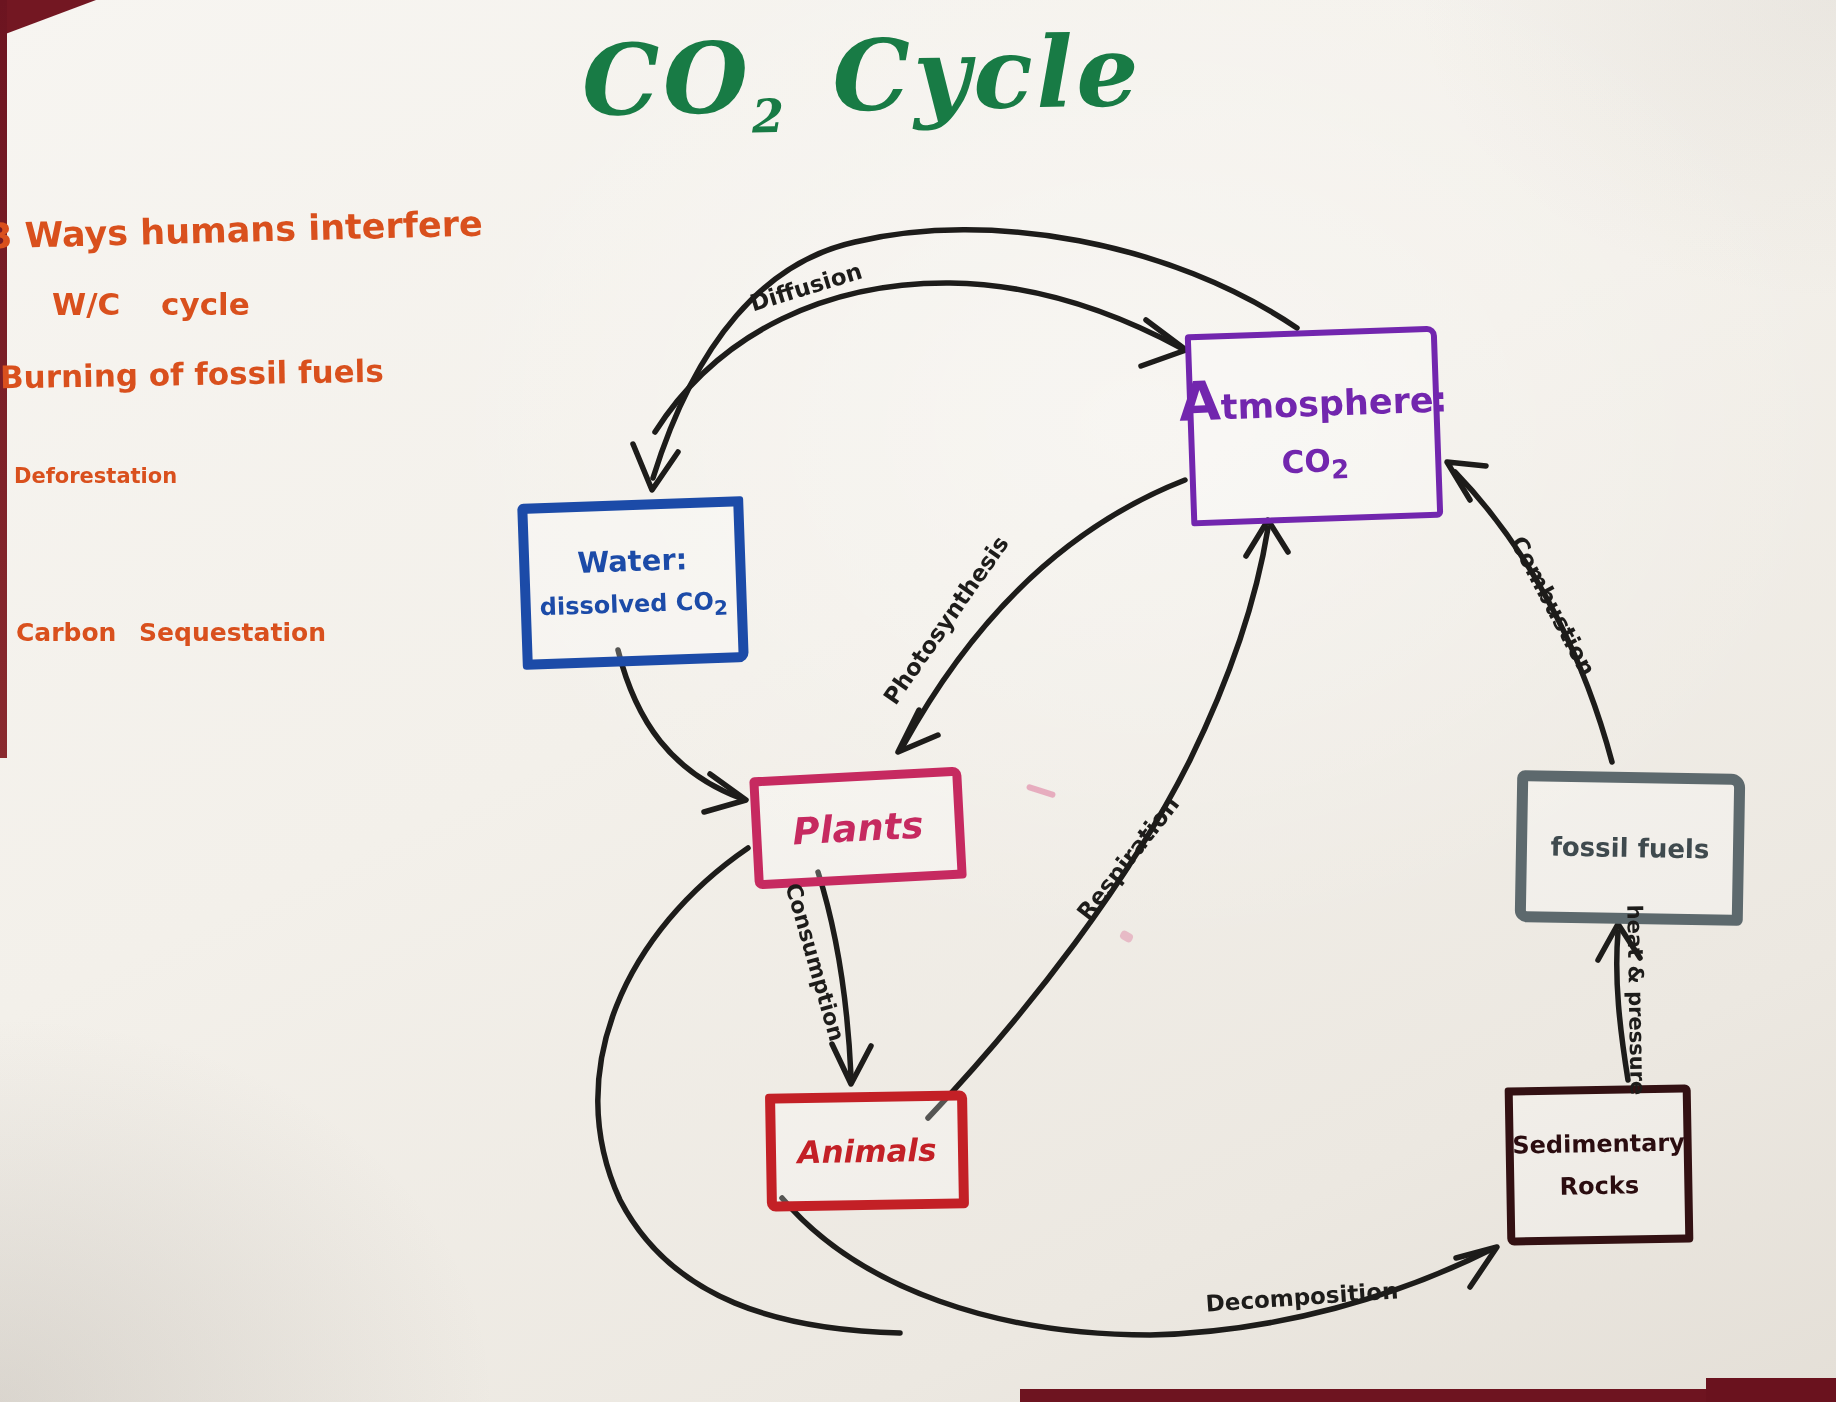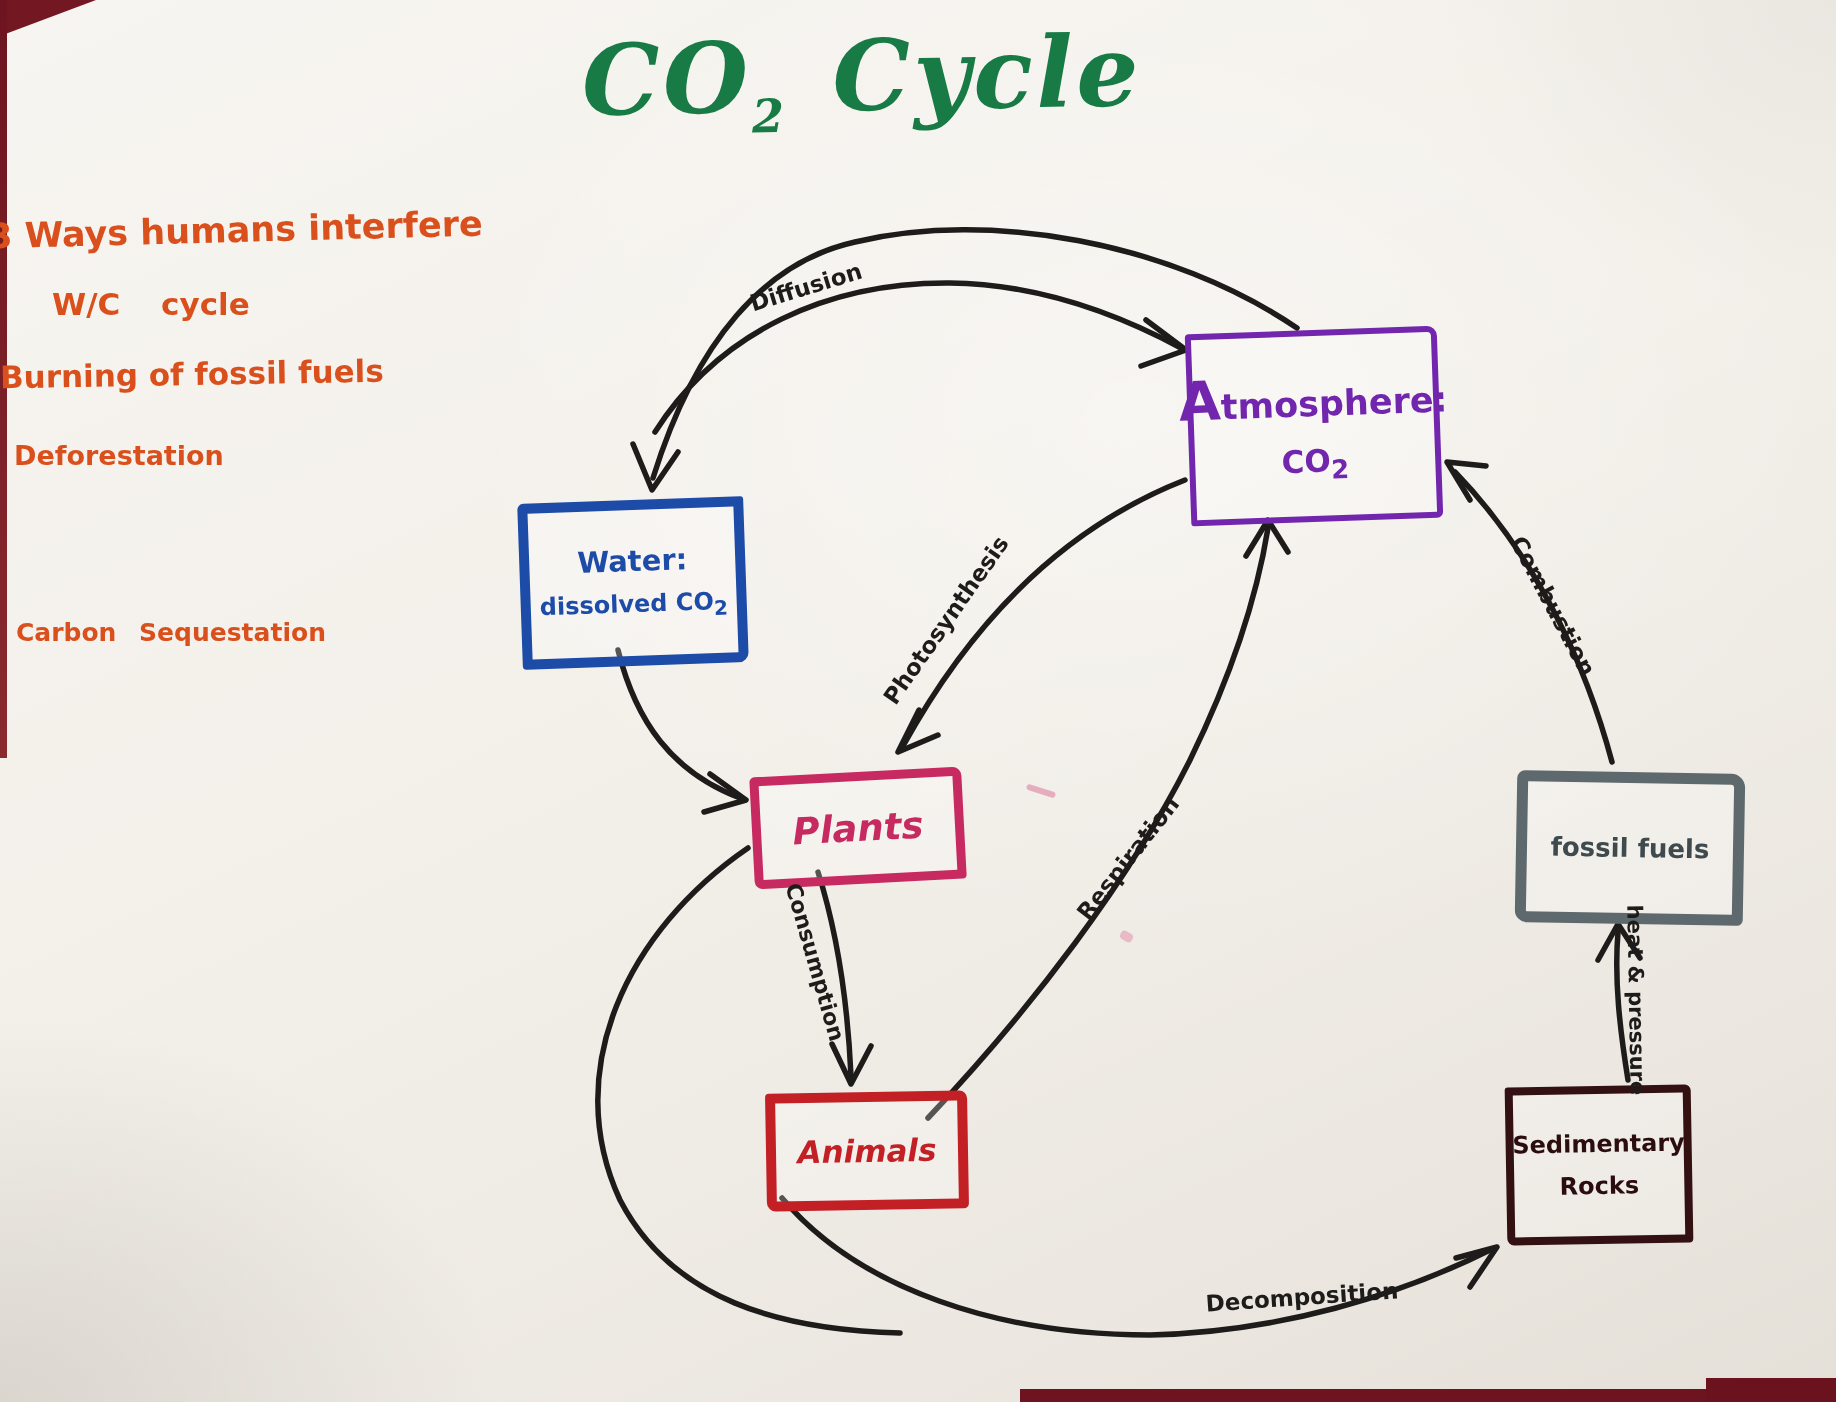--- a/index.html
+++ b/index.html
@@ -29,21 +29,21 @@
     font-family:"DejaVu Serif",serif;font-style:italic;white-space:nowrap;
   }
   .title sub{font-size:46px;}
   .title .title-rest{margin-left:46px;}
 
   
   .note{position:absolute;z-index:4;color:var(--note-orange,#d9501d);font-weight:600;white-space:nowrap;}
   .note-1{left:-12px;top:210px;font-size:35px;transform:rotate(-1.5deg);}
   .note-2{left:52px;top:286px;font-size:31px;word-spacing:30px;text-align:center;}
   .note-3{left:0px;top:356px;font-size:31px;transform:rotate(-1deg);}
-  .note-4{left:14px;top:440px;font-size:27px;}
+  .note-4{left:14px;top:464px;font-size:21px;}
   .note-5{left:16px;top:618px;font-size:25px;word-spacing:14px;}
 
   
   .node{position:absolute;z-index:3;display:flex;flex-direction:column;align-items:center;justify-content:center;
         text-align:center;background:rgba(255,255,255,0.25);}
   .node-atmosphere{left:1188px;top:330px;width:240px;height:180px;border:6px solid var(--atmosphere-purple,#7226ae);
       border-radius:4px 10px 6px 3px;transform:rotate(-2deg);color:var(--atmosphere-purple,#7226ae);}
   .node-atmosphere .node-title{font-size:35px;font-weight:600;}
   .node-atmosphere .node-title::first-letter{font-size:54px;}
   .node-atmosphere .node-sub{font-size:31px;font-weight:600;margin-top:14px;}

